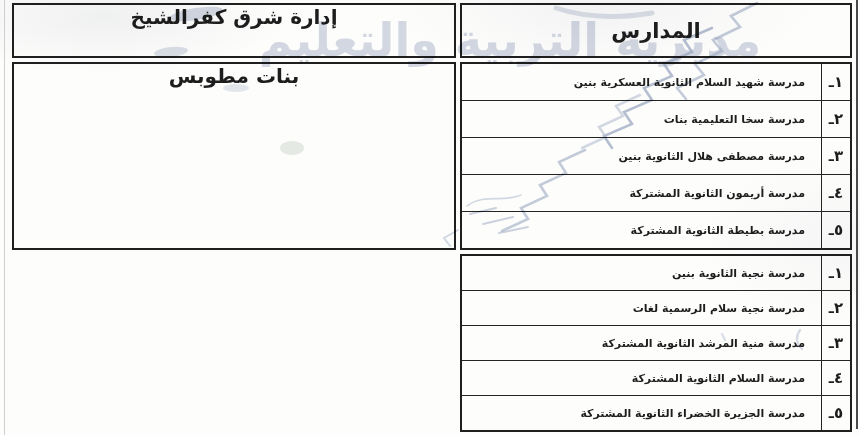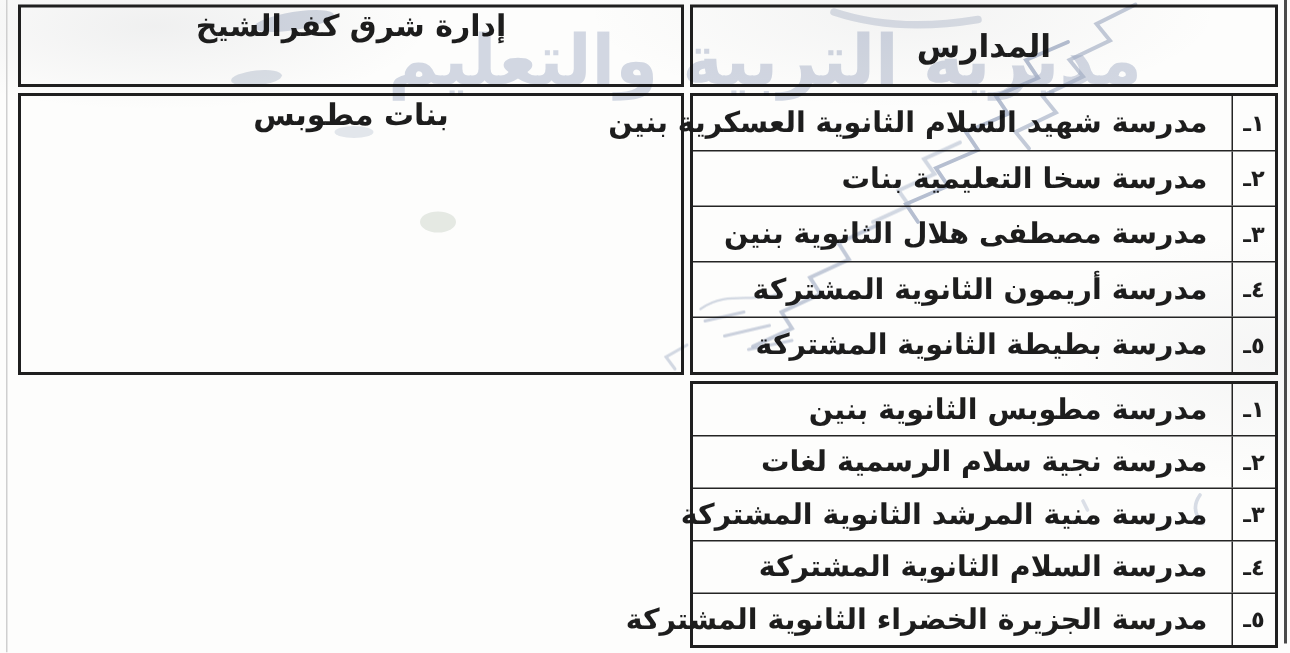--- a/index.html
+++ b/index.html
@@ -42,21 +42,21 @@
   .srow{ flex:1; display:flex; align-items:stretch; border-bottom:1.5px solid #242424; }
   .srow:last-child{ border-bottom:none; }
   .num{
     width:29px; flex:0 0 29px; display:flex; align-items:center; justify-content:center;
     border-left:1.5px solid #242424;
     font-weight:bold; font-size:15px;
   }
   .sname{
     flex:1; display:flex; align-items:center;
     padding-inline-start:16px; padding-inline-end:6px;
-    font-weight:bold; font-size:19px; white-space:nowrap;
+    font-weight:bold; font-size:11px; white-space:nowrap;
   }
 
   .watermark{
     position:absolute; inset:0; z-index:3; pointer-events:none;
     mix-blend-mode:multiply;
   }
   .watermark text{ font-family:"DejaVu Sans", sans-serif; }
 </style>
 </head>
 <body>
@@ -95,21 +95,21 @@
       <div class="sname">مدرسة بطيطة الثانوية المشتركة</div>
     </div>
   </div>
 
   <div class="box admin-cell">
     <span>بنات مطوبس</span>
   </div>
   <div class="box schools-group">
     <div class="srow">
       <div class="num">١ـ</div>
-      <div class="sname">مدرسة مطوبس الثانوية بنين</div>
+      <div class="sname">مدرسة نجية الثانوية بنين</div>
     </div>
     <div class="srow">
       <div class="num">٢ـ</div>
       <div class="sname">مدرسة نجية سلام الرسمية لغات</div>
     </div>
     <div class="srow">
       <div class="num">٣ـ</div>
       <div class="sname">مدرسة منية المرشد الثانوية المشتركة</div>
     </div>
     <div class="srow">

